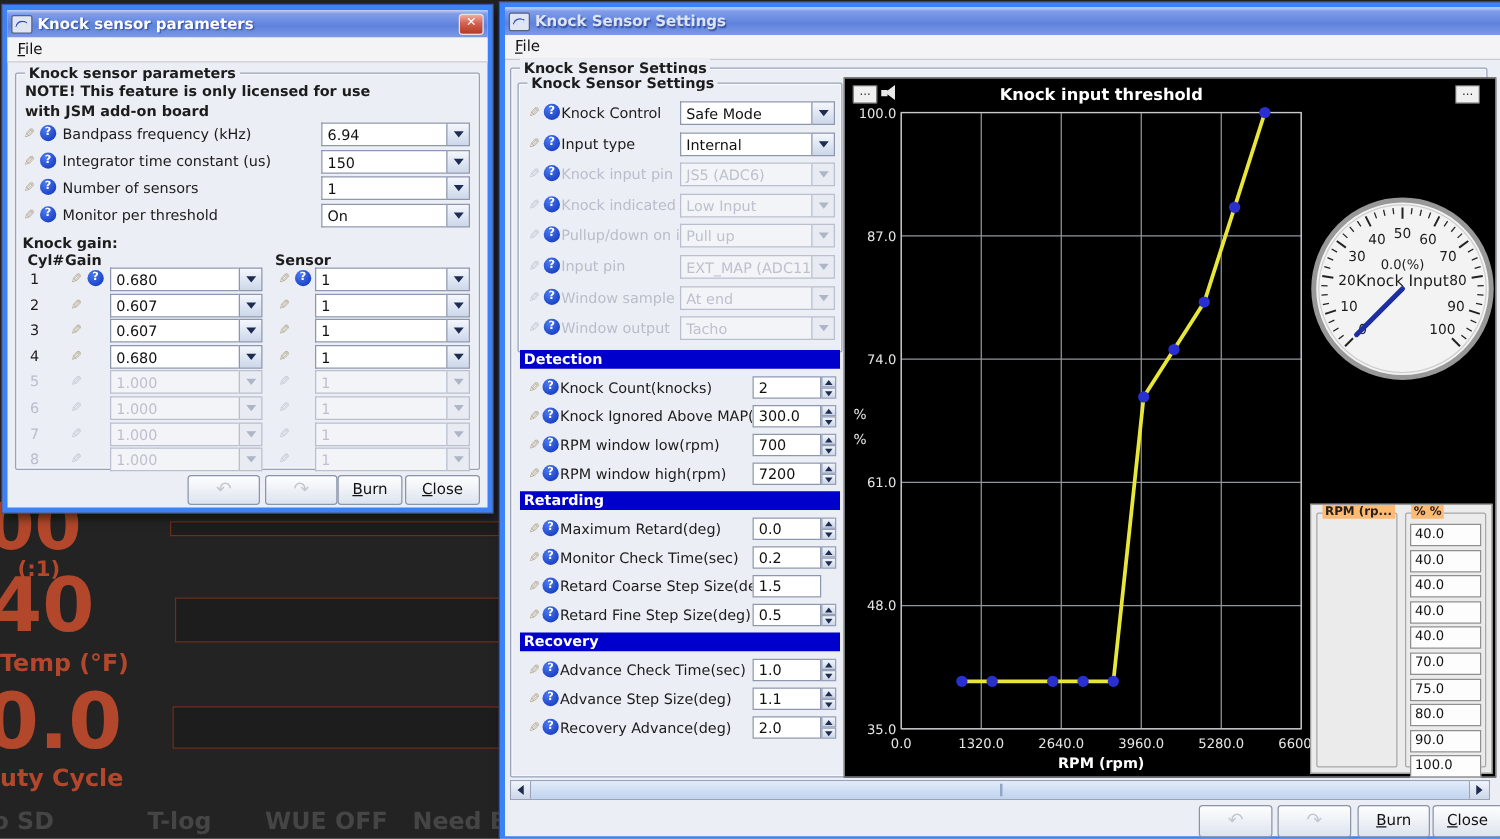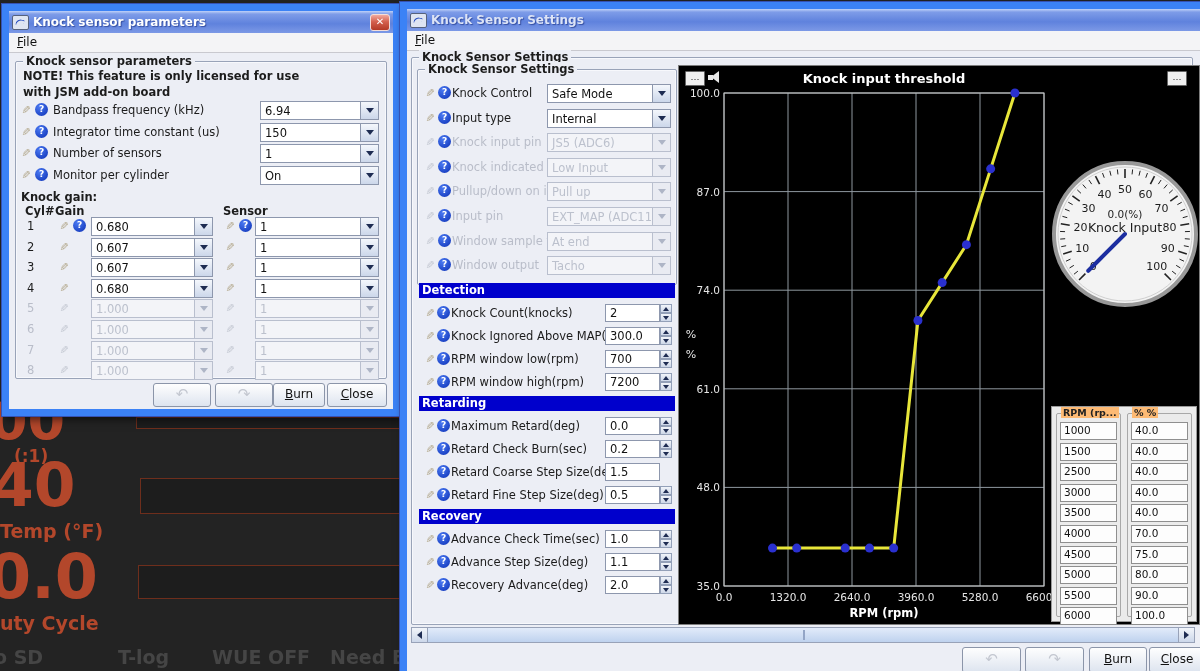--- a/index.html
+++ b/index.html
@@ -6,21 +6,21 @@
   body{width:1200px;height:671px;position:relative;overflow:hidden;background:#232323;
        font-family:"DejaVu Sans","Liberation Sans",sans-serif;font-size:12px;}
 
   
   .bg-big{position:absolute;font-weight:bold;color:#b3472b;line-height:1;}
   .bg-lbl{position:absolute;font-weight:bold;color:#b3472b;}
   .bg-box{position:absolute;background:#1d1d1d;border:1px solid #6e2e1c;}
   .bg-status{position:absolute;font-weight:bold;color:#454545;font-size:19px;}
 
   
-  .win{position:absolute;background:#eceef5;border:7px solid #3b82f6;outline:1px solid #3552b4;
+  .win{position:absolute;background:#eceef5;border:4px solid #3b82f6;outline:1px solid #3552b4;
        box-shadow:3px 4px 8px rgba(0,0,0,.55);}
   .titlebar{position:absolute;left:0;right:0;top:0;height:22px;display:flex;align-items:center;
        padding:0 3px;box-sizing:border-box;
        background:linear-gradient(180deg,#c0d2f8 0%,#7e9ce8 14%,#5f82dd 58%,#7c99e6 100%);}
   .title-txt{color:#fff;font-weight:bold;font-size:12px;margin-left:4px;white-space:nowrap;
        text-shadow:1px 1px 1px rgba(20,40,120,.6);}
   .win.inactive .title-txt{color:#dde4f6;}
   .app-ico{width:15px;height:13px;background:#dfe5f2;border:1px solid #56627e;border-radius:2px;position:relative;}
   .app-ico:after{content:"";position:absolute;left:3px;top:3px;width:7px;height:6px;
        border:1px solid #2a50c0;border-top-left-radius:6px;border-bottom:none;border-right:none;transform:rotate(20deg);}
@@ -173,21 +173,21 @@
         <div class="combo" style="left: 251px; width: 119px; top: 0px;">
           <span class="val">1</span>
           <span class="arr">
             <i></i>
           </span>
         </div>
       </div>
       <div class="lrow" style="top: 64.5px;">
         <span class="pencil" style="left: 12px;">✎</span>
         <span class="help" style="left: 26px;">?</span>
-        <span class="lbl" style="left: 44px;">Monitor per cylinder</span>
+        <span class="lbl" style="left: 44px;">Monitor per threshold</span>
         <div class="combo" style="left: 251px; width: 119px; top: 0px;">
           <span class="val">On</span>
           <span class="arr">
             <i></i>
           </span>
         </div>
       </div>
     </div>
 
   <div class="note" style="left:12px;top:179px;">Knock gain:</div>
@@ -528,21 +528,21 @@
             </span>
             <span class="sa dn">
               <i></i>
             </span>
           </span>
         </div>
       </div>
       <div class="srow" style="position: absolute; left: 0px; right: 0px; top: 431px;">
         <span class="pencil" style="left: 18px;">✎</span>
         <span class="help" style="left: 30px;">?</span>
-        <span class="lbl" style="left: 44px;">Retard Check Burn(sec)</span>
+        <span class="lbl" style="left: 44px;">Monitor Check Time(sec)</span>
         <div class="spin" style="left: 198px; top: 0px;">
           <span class="val">0.2</span>
           <span class="arrs">
             <span class="sa up">
               <i></i>
             </span>
             <span class="sa dn">
               <i></i>
             </span>
           </span>
@@ -739,32 +739,20 @@
         <text x="116.79754323328191" y="91.90576474687263" fill="#1c1c1c" font-size="11" text-anchor="middle">90</text>
         <text x="105.81980515339464" y="109.81980515339464" fill="#1c1c1c" font-size="11" text-anchor="middle">100</text>
         <text x="74" y="58" fill="#1c1c1c" font-size="10.5" text-anchor="middle">0.0(%)</text>
         <text x="74" y="72" fill="#1c1c1c" font-size="12.5" text-anchor="middle">Knock Input</text>
         <line x1="74" y1="74" x2="37.23044737829952" y2="110.76955262170047" stroke="#1c2ea0" stroke-width="4" stroke-linecap="round"></line>
       </svg>
 
     <div class="curve-table" style="left:372px;top:340px;width:146px;height:216px;">
       <div class="ct-col">
         <span class="ct-hdr">RPM (rp...</span>
-        <div id="ct-rpm">
-            <div class="ct-cell">1000</div>
-            <div class="ct-cell">1500</div>
-            <div class="ct-cell">2500</div>
-            <div class="ct-cell">3000</div>
-            <div class="ct-cell">3500</div>
-            <div class="ct-cell">4000</div>
-            <div class="ct-cell">4500</div>
-            <div class="ct-cell">5000</div>
-            <div class="ct-cell">5500</div>
-            <div class="ct-cell">6000</div>
-          </div>
       </div>
       <div class="ct-col">
         <span class="ct-hdr">% %</span>
         <div id="ct-pct">
             <div class="ct-cell">40.0</div>
             <div class="ct-cell">40.0</div>
             <div class="ct-cell">40.0</div>
             <div class="ct-cell">40.0</div>
             <div class="ct-cell">40.0</div>
             <div class="ct-cell">70.0</div>

